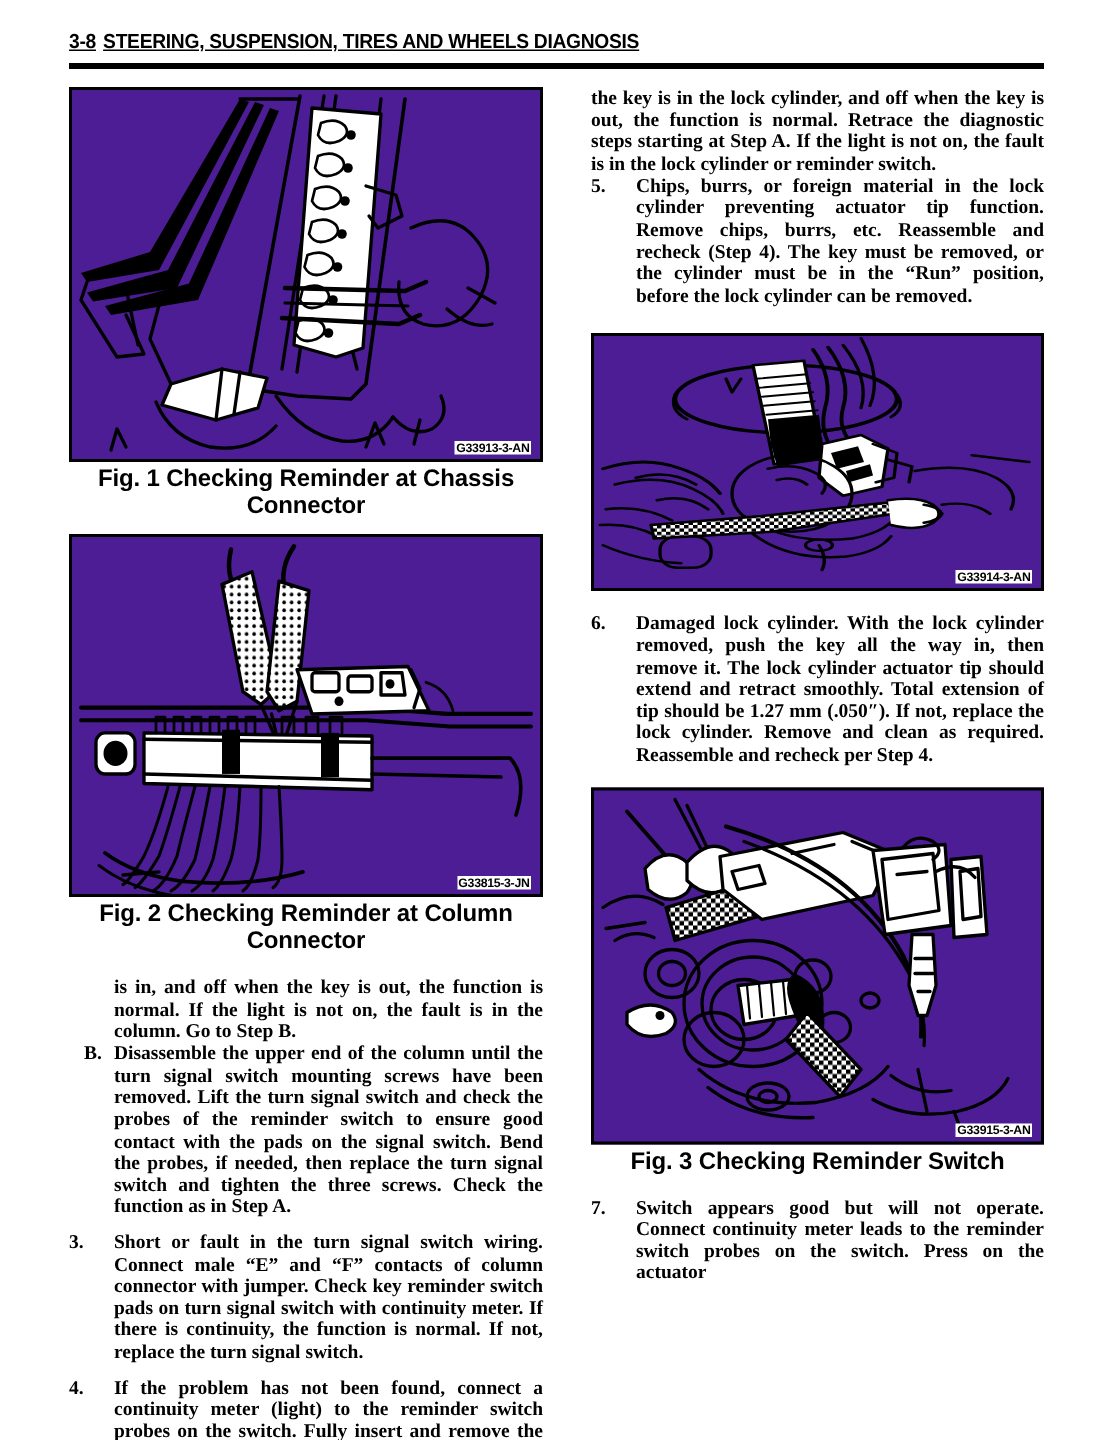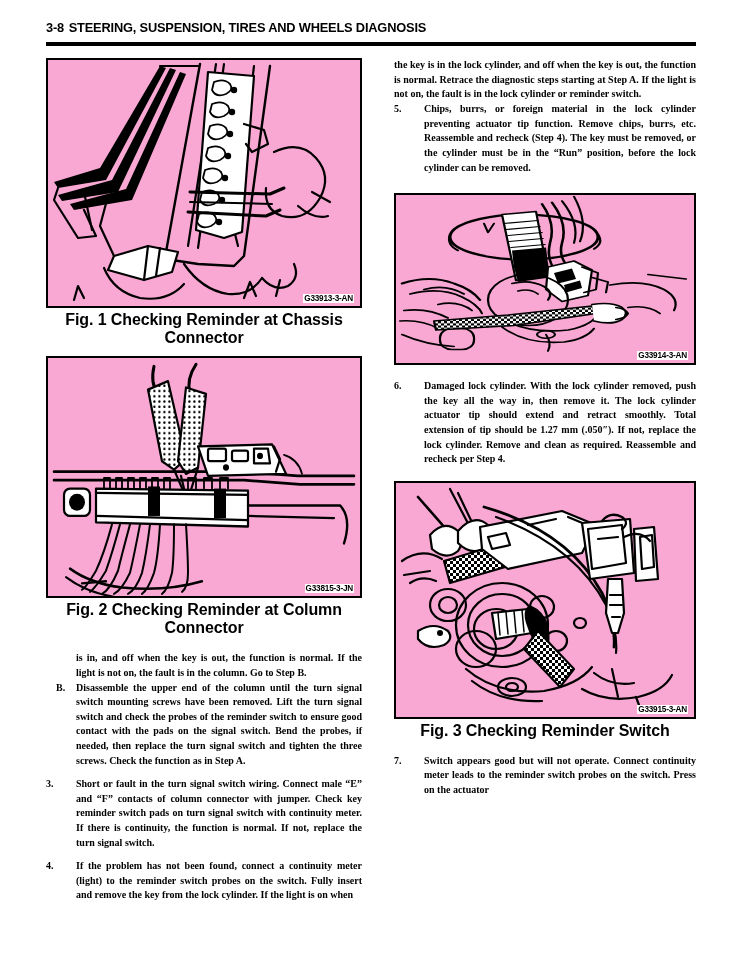--- a/index.html
+++ b/index.html
@@ -20,20 +20,21 @@
     box-sizing: border-box;
   }
 
   
   .page-header {
     position: absolute;
     left: 46px;
     top: 20px;
     width: 650px;
     height: 26px;
+    text-decoration: underline;
   }
   .page-header .hdr-text {
     font-family: "Liberation Sans", sans-serif;
     font-weight: bold;
     font-size: 13.5px;
     letter-spacing: -0.2px;
     color: #000;
     white-space: nowrap;
     transform: scaleX(0.95);
     transform-origin: left center;
@@ -60,21 +61,21 @@
   .col-right {
     position: absolute;
     left: 394px;
     top: 58px;
     width: 302px;
   }
 
   
   .body-text {
     font-family: "Liberation Serif", serif;
-    font-size: 10px;
+    font-size: 13px;
     line-height: 14.6px;
     color: #000;
     text-align: justify;
     font-weight: bold;
     -webkit-font-smoothing: none;
   }
   .para {
     margin: 0 0 0.5px 0;
   }
   
@@ -104,21 +105,21 @@
   }
 
   
   .figure {
     position: relative;
     margin: 0;
   }
   .fig-frame {
     position: relative;
     border: 2.5px solid #000;
-    background: #f9a8d4;
+    background: #4c1d95;
     box-sizing: border-box;
     overflow: hidden;
   }
   .fig-code {
     position: absolute;
     right: 6px;
     bottom: 3px;
     font-family: "Liberation Sans", sans-serif;
     font-weight: bold;
     font-size: 8.2px;

